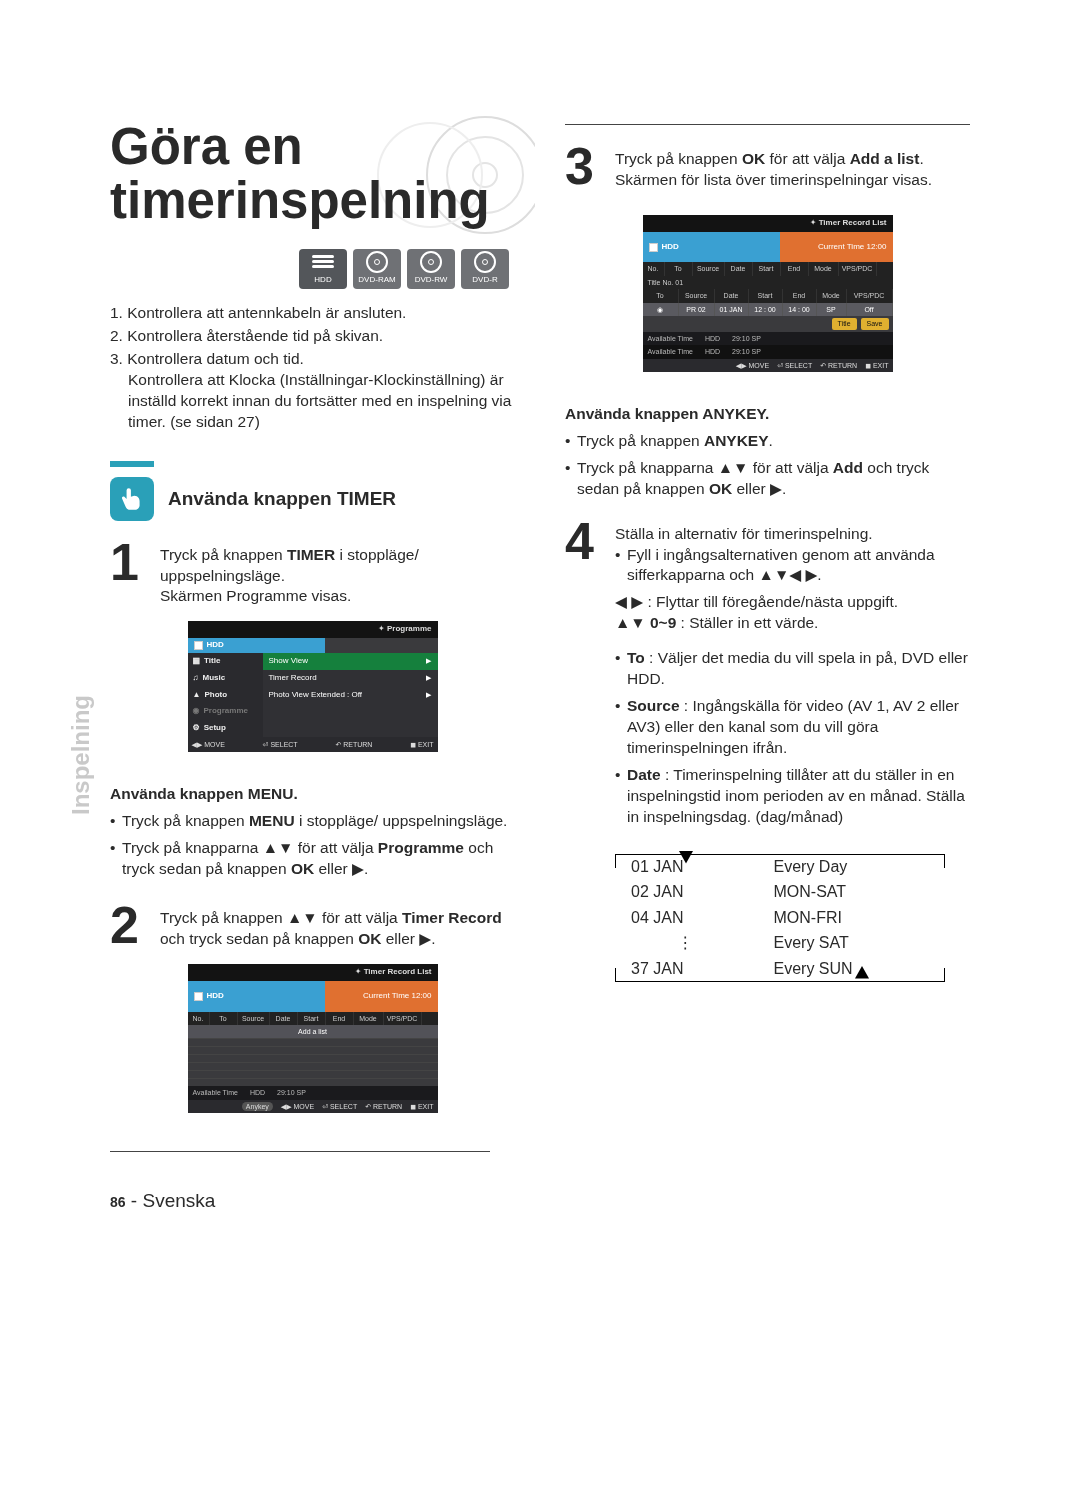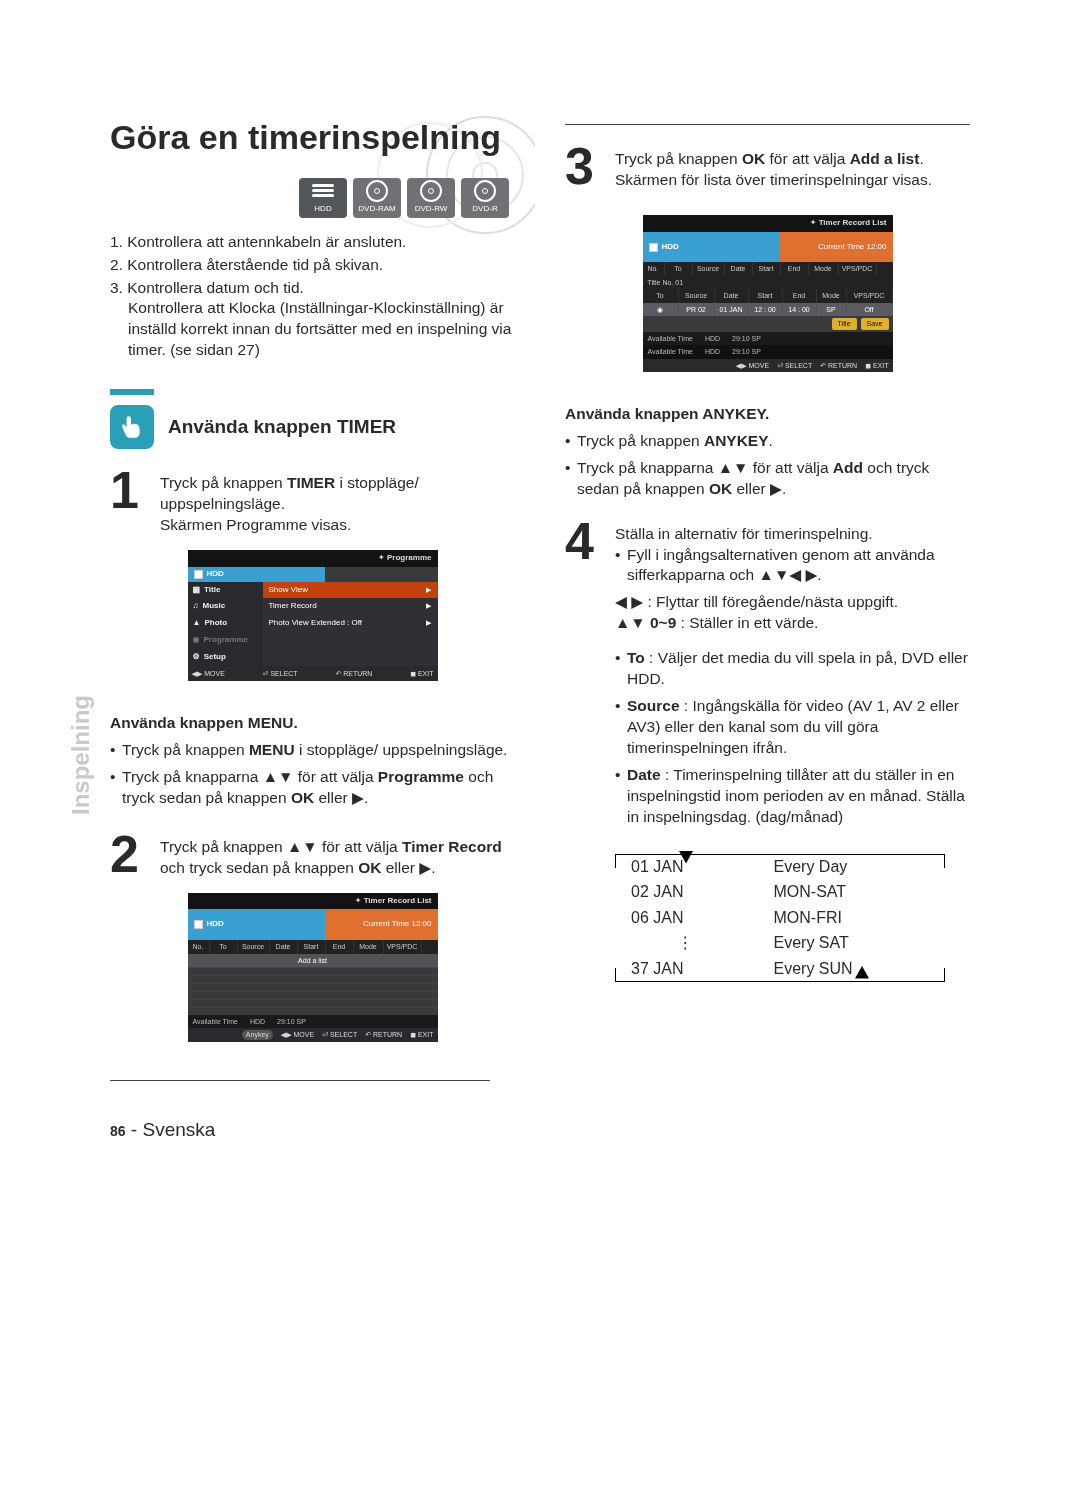--- a/index.html
+++ b/index.html
@@ -11,21 +11,21 @@
     color: #2a2a2a;
     font-size: 15.5px;
     line-height: 1.35;
     position: relative;
     padding: 120px 110px 60px 110px;
   }
   .two-col { display: flex; gap: 50px; }
   .col { flex: 1; min-width: 0; }
   .col-left { position: relative; }
 
-  h1 { font-size: 34px; font-weight: bold; margin-bottom: 4px; line-height: 1.05; }
+  h1 { font-size: 51px; font-weight: bold; margin-bottom: 4px; line-height: 1.05; }
   .title-block { position: relative; margin-bottom: 22px; }
   .disc-art {
     position: absolute; right: -20px; top: -10px; width: 200px; height: 130px; z-index: -1;
   }
   .disc-art svg { width: 100%; height: 100%; }
 
   .media-icons { display: flex; gap: 6px; justify-content: flex-end; margin: 10px 0 14px 0; padding-right: 6px; }
   .mi { width: 48px; height: 40px; background: #6f7175; border-radius: 4px; color: #fff; font-size: 8px; display: flex; flex-direction: column; align-items: center; justify-content: flex-end; padding-bottom: 3px; }
   .mi-hdd { background: #53565a; }
   .mi .disc { width: 22px; height: 22px; border: 2px solid #fff; border-radius: 50%; margin-bottom: 2px; position: relative; }
@@ -57,21 +57,21 @@
   .osd { width: 250px; margin: 14px auto 8px auto; font-size: 8px; color:#ddd; }
   .osd-top { background:#131313; text-align:right; padding:3px 6px; }
   .osd-hdr { background:#3a3a3d; display:flex; }
   .osd-hdd { background:#3aa0d2; color:#fff; padding:2px 6px; width:55%; display:flex; align-items:center; gap:4px; font-weight:bold; }
   .osd-ct  { background:#e07030; color:#fff; padding:10px 6px; flex:1; text-align:right; }
   .osd-body { background:#303034; }
   .osd-row { display:flex; }
   .osd-side { width:30%; background:#2a2a2e; padding:3px 5px; display:flex; align-items:center; gap:4px; font-weight:bold; color:#eee; }
   .osd-side.dim { color:#777; }
   .osd-main { flex:1; padding:3px 6px; color:#fff; display:flex; justify-content:space-between; }
-  .osd-main.sel { background:#c2410c; }
+  .osd-main.sel { background:#15803d; }
   .arrow-r::after { content:"▶"; font-size:7px; color:#fff; }
   .osd-foot { background:#2a2a2e; padding:3px 4px; display:flex; justify-content:space-between; font-size:7px; color:#ddd; }
 
   .osd-trl .cols { display:grid; grid-template-columns: 22px 28px 32px 28px 28px 28px 30px 38px; background:#222; color:#ccc; font-size:7px; }
   .osd-trl .cols div { padding:2px 2px; text-align:center; border-right:1px solid #333; }
   .osd-trl .rows { background:#3a3a3d; }
   .osd-trl .addrow { background:#525258; color:#fff; text-align:center; padding:2px 0; font-size:7px; }
   .osd-trl .empt { height:8px; border-top:1px solid #444; }
   .osd-trl .avail { background:#1a1a1d; color:#bbb; padding:2px 5px; font-size:7px; display:flex; gap:12px; }
   .osd-trl .anykey { background:#2a2a2e; padding:2px 4px; display:flex; gap:8px; justify-content:flex-end; font-size:7px; color:#ddd; }
@@ -398,21 +398,21 @@
         <tbody>
             <tr>
               <td>01 JAN</td>
               <td>Every Day</td>
             </tr>
         <tr>
               <td>02 JAN</td>
               <td>MON-SAT</td>
             </tr>
         <tr>
-              <td>06 JAN</td>
+              <td>04 JAN</td>
               <td>MON-FRI</td>
             </tr>
         <tr>
               <td class="vd">⋮</td>
               <td>Every SAT</td>
             </tr>
         <tr>
               <td>37 JAN</td>
               <td>Every SUN</td>
             </tr>

